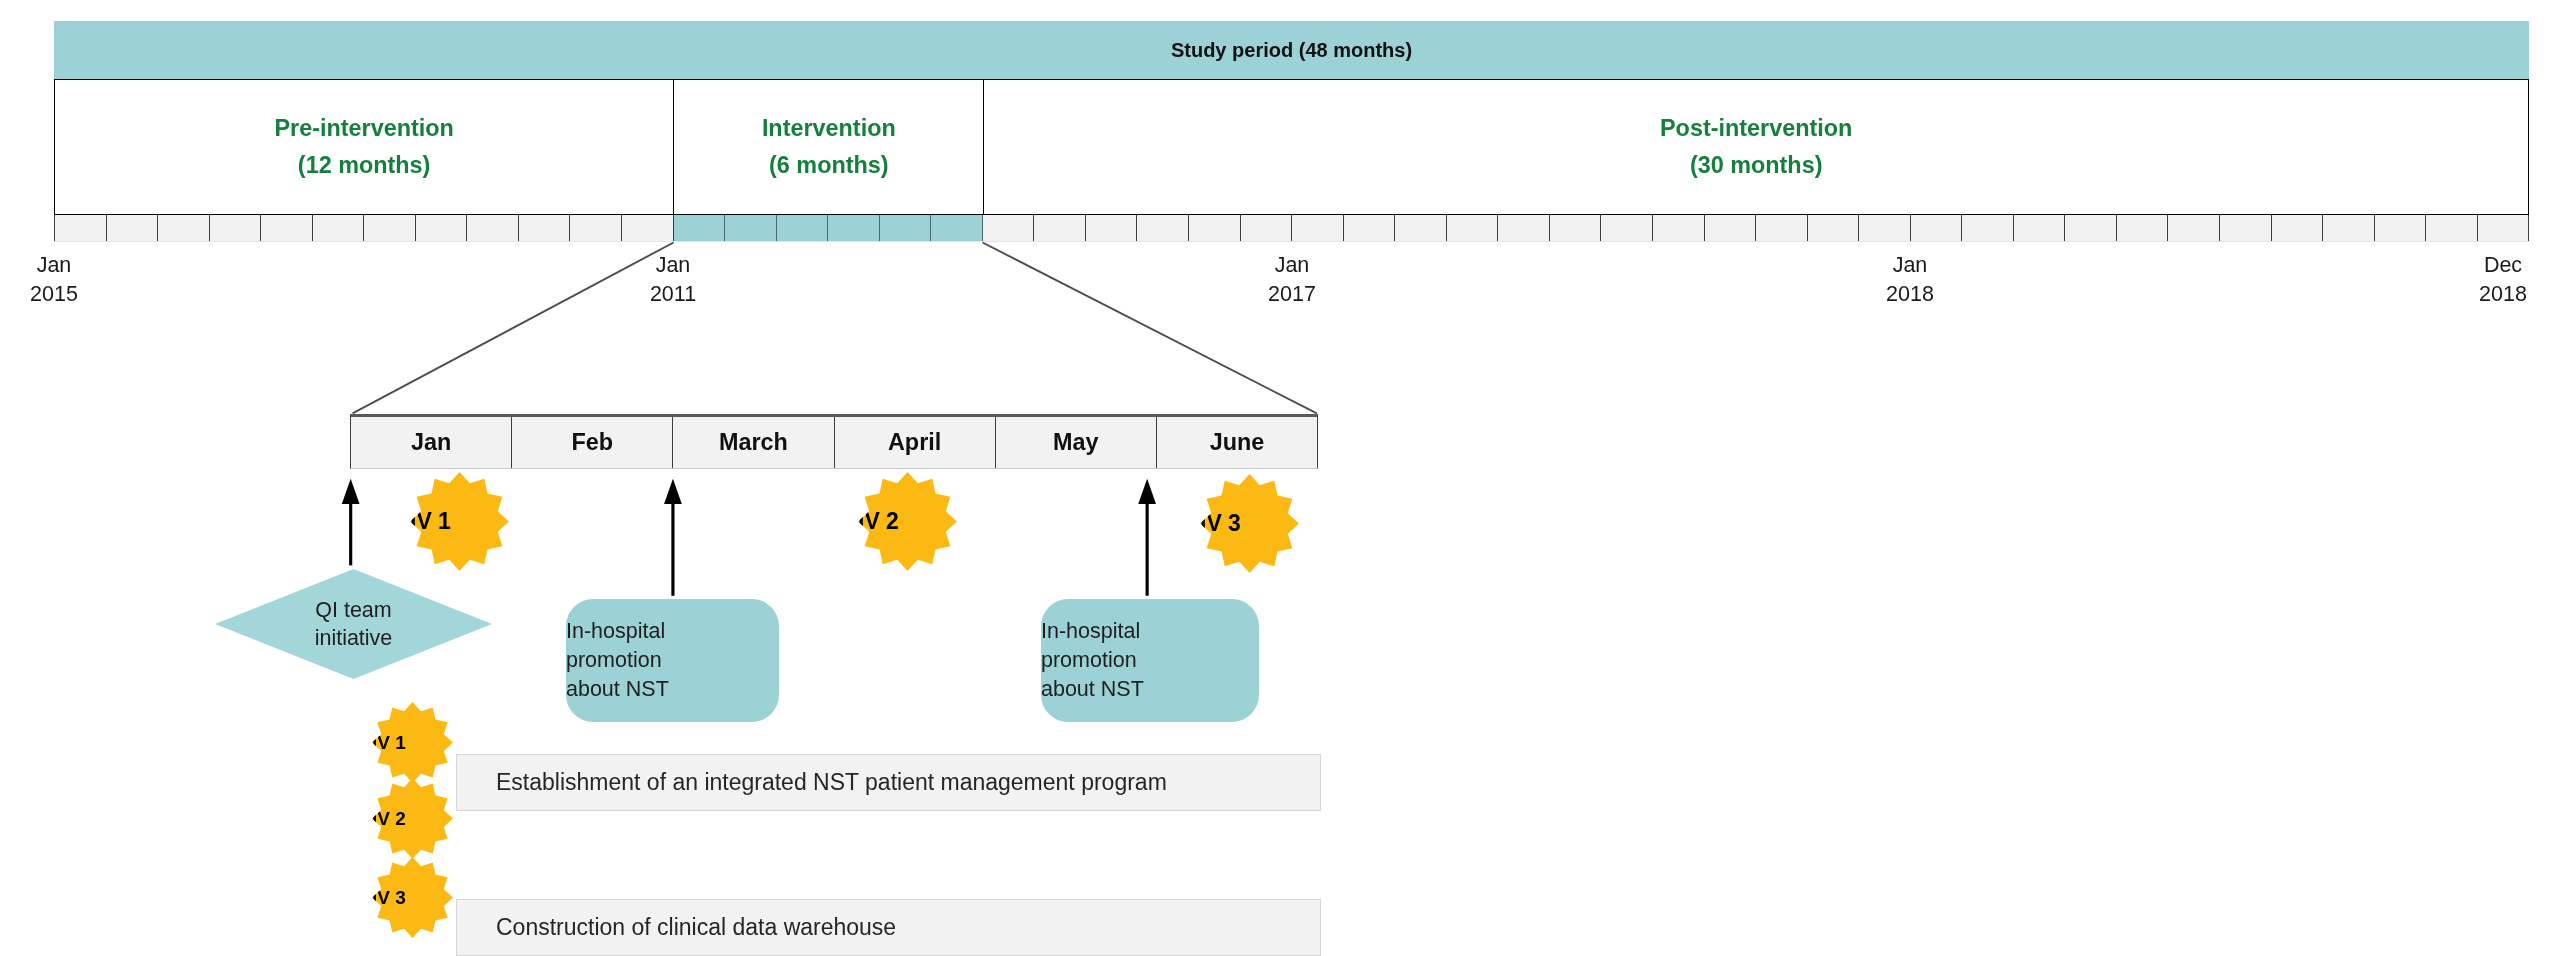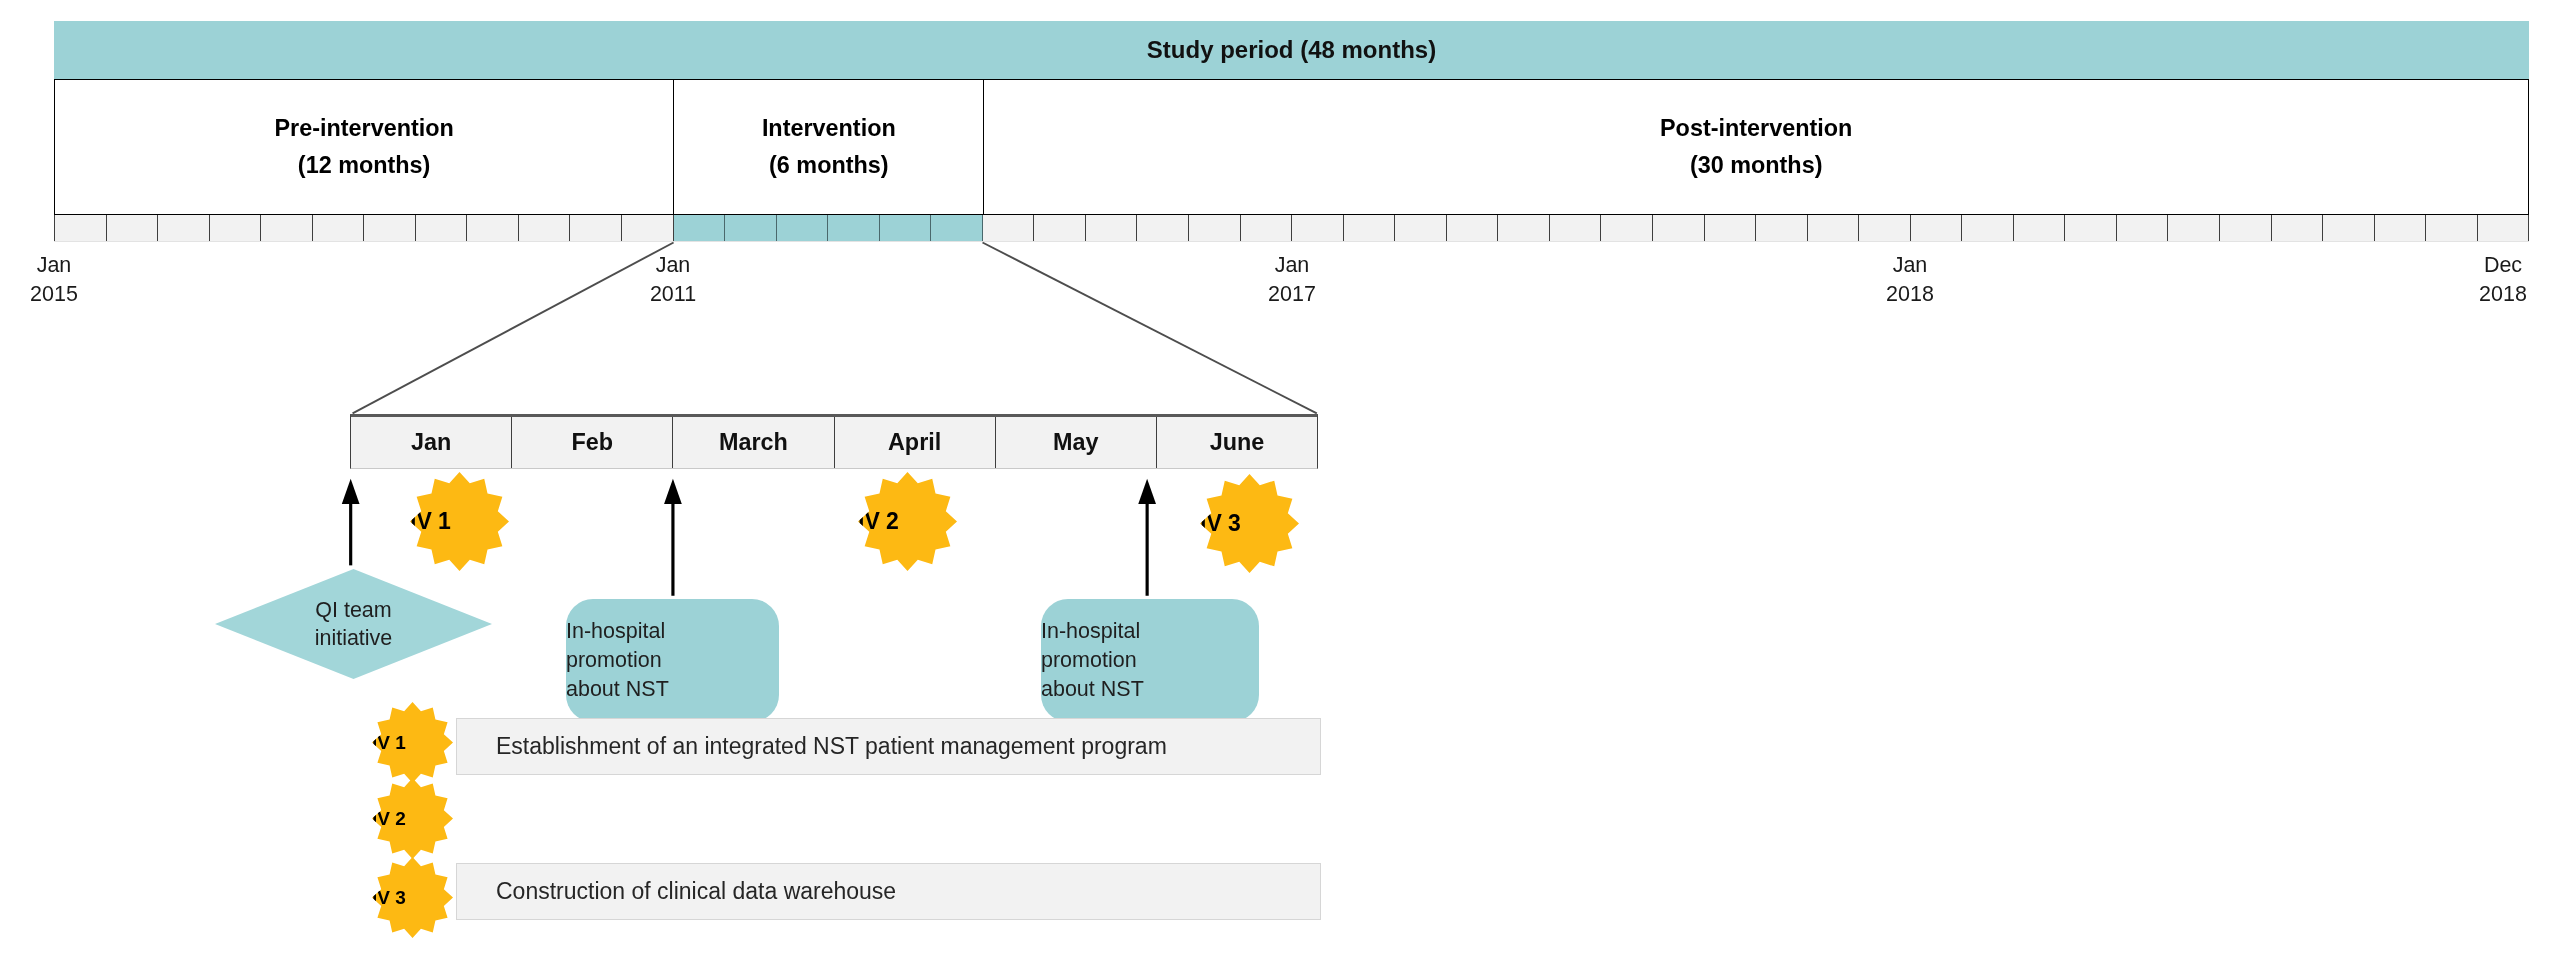--- a/index.html
+++ b/index.html
@@ -15,30 +15,30 @@
   .canvas{
     position:relative;width:2576px;height:956px;background:#fff;
     font-family:"Liberation Sans",sans-serif;color:var(--text-dark);
     overflow:hidden;
   }
   
   .banner{
     position:absolute;left:54px;top:21px;width:2475px;height:58px;
     background:var(--teal);
     display:flex;align-items:center;justify-content:center;
-    font-size:24px;font-weight:bold;color:#111;
+    font-size:20px;font-weight:bold;color:#111;
   }
   
   .sections{
     position:absolute;left:54px;top:79px;width:2475px;height:136px;
     display:flex;border:1.9px solid #000;box-sizing:border-box;background:#fff;
   }
   .section{
     display:flex;flex-direction:column;align-items:center;justify-content:center;
-    gap:10px;font-size:23.4px;font-weight:bold;color:#000000;text-align:center;
+    gap:10px;font-size:23.4px;font-weight:bold;color:#15803d;text-align:center;
   }
   .section+.section{border-left:1.9px solid #000;}
   .sec-pre{flex:0 0 25%;}
   .sec-int{flex:0 0 12.5%;}
   .sec-post{flex:1;}
   
   .ruler{
     position:absolute;left:54px;top:215px;width:2475px;height:27px;
     display:flex;box-sizing:border-box;border-bottom:0.6px solid #E3E3E3;
   }
@@ -96,21 +96,21 @@
     display:flex;flex-direction:column;align-items:flex-start;justify-content:center;
     font-size:21.5px;line-height:29px;color:#1F1F1F;text-align:center;
   }
   .promo-1{left:566px;width:213px;}
   .promo-2{left:1041px;width:218px;}
   
   .legend-box{
     position:absolute;left:456px;width:865px;height:57px;
     background:var(--cell-gray);border:1.3px solid var(--legend-border);
     box-sizing:border-box;display:flex;align-items:center;
-    padding-left:39px;font-size:23px;color:#262626;white-space:nowrap;
+    padding-left:39px;font-size:23px;color:#262626;white-space:nowrap;margin-top:36px;
   }
   .lrow1{top:718px;} .lrow2{top:790px;} .lrow3{top:863px;}
   .lstar1{left:372px;top:702px;} .lstar2{left:372px;top:778px;} .lstar3{left:372px;top:857px;}
   .dstar1{left:410px;top:472px;} .dstar2{left:858px;top:472px;} .dstar3{left:1200px;top:474px;}
 </style>
 </head>
 <body>
 
 <div class="canvas">
 

